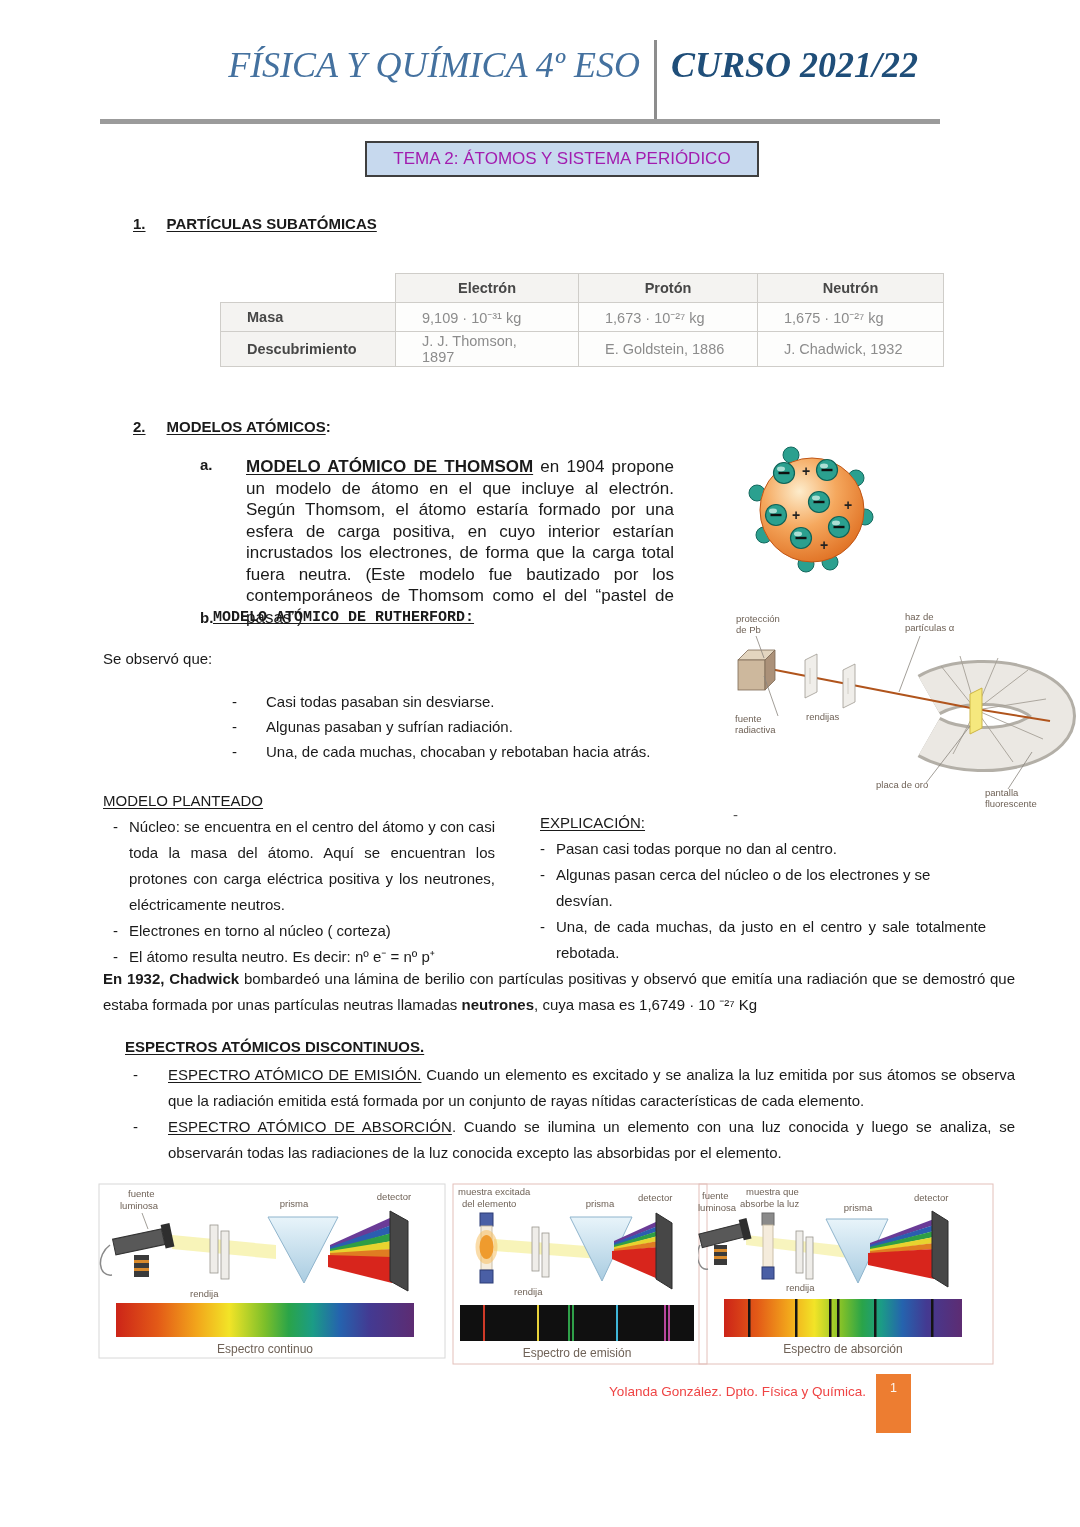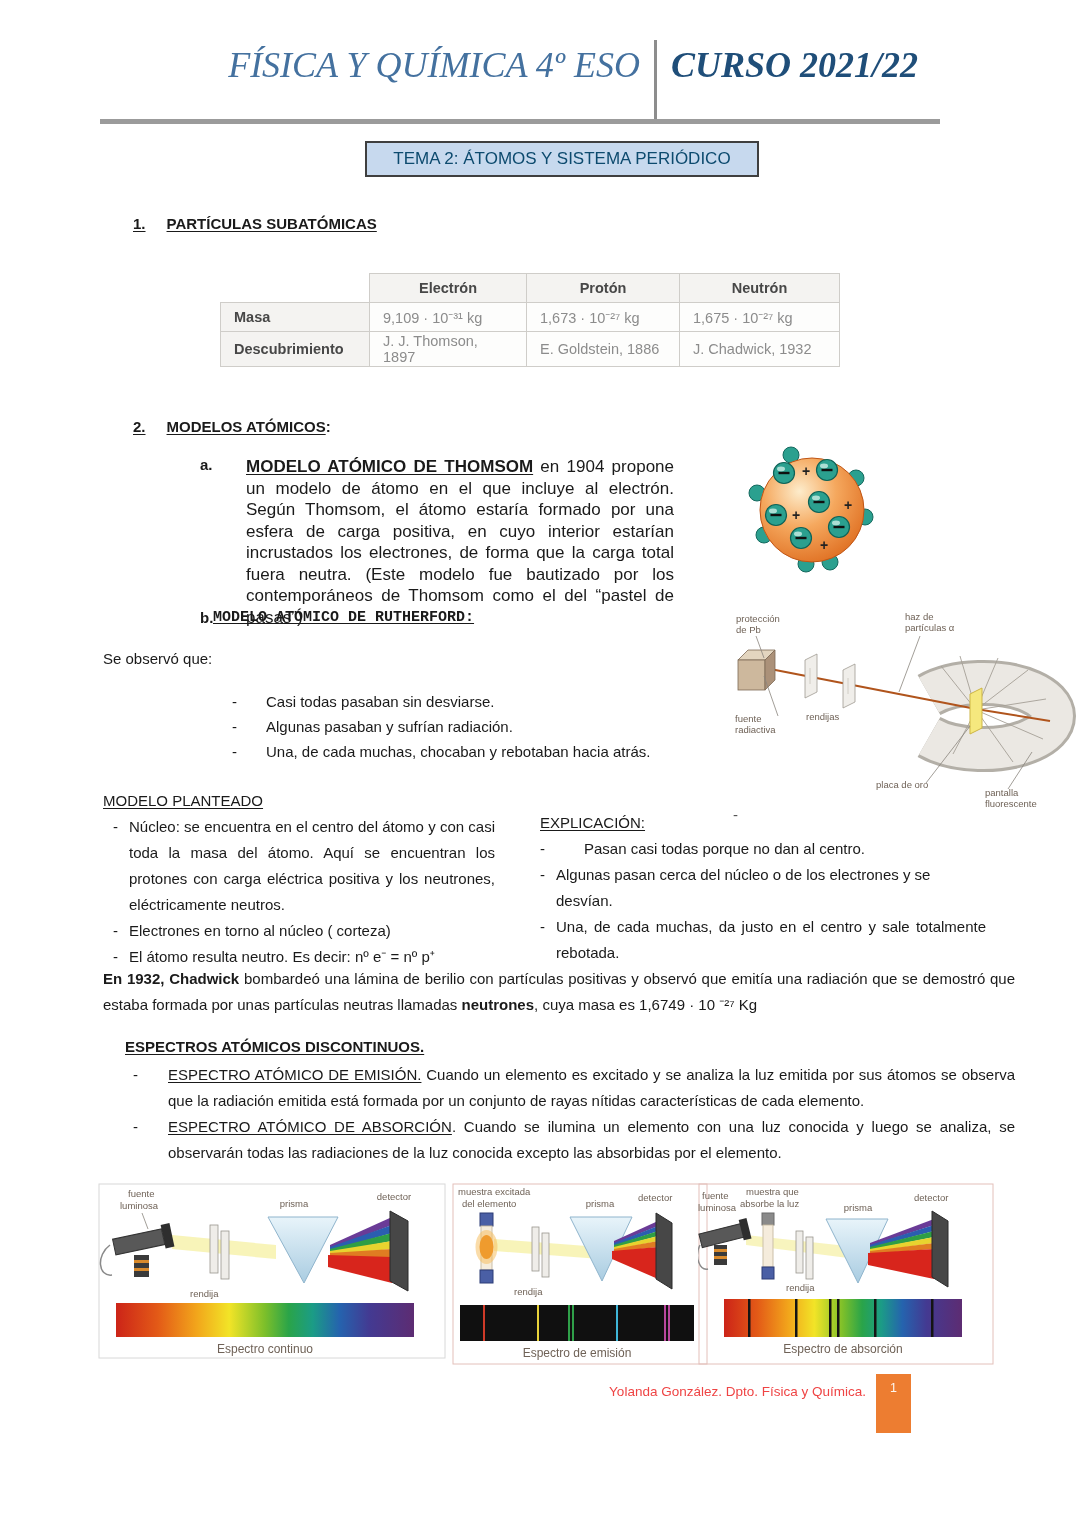--- a/index.html
+++ b/index.html
@@ -14,30 +14,30 @@
   .header-course{font-family:"Liberation Serif",serif;font-style:italic;font-size:36px;
                  color:#44719f;margin-top:4px;padding-right:14px;}
   .header-divider{width:3px;height:80px;background:#8d8d8d;}
   .header-year{font-family:"Liberation Serif",serif;font-style:italic;font-weight:bold;
                font-size:36px;color:#1F4E79;margin-top:4px;padding-left:14px;margin-right:22px;}
   .hrule{position:absolute;top:119px;left:100px;width:840px;height:5px;background:#9b9b9b;}
 
   
   .title-box{position:absolute;top:141px;left:365px;width:390px;height:32px;
              background:#c7d9ee;border:2px solid #3f3f3f;display:flex;align-items:center;
-             justify-content:center;font-size:17px;color:#0c4a6e;}
+             justify-content:center;font-size:17px;color:#a21caf;}
 
   
   .sec-head{position:absolute;font-size:15px;font-weight:bold;}
   .sec-head .num{display:inline-block;margin-right:21px;}
 
   
   .ptable{position:absolute;left:220px;top:273px;border-collapse:collapse;font-size:14.5px;
           color:#8c8c8c;}
-  .ptable th,.ptable td{border:1px solid #cfcdc9;height:26px;padding:1px 13px;font-weight:normal;
+  .ptable th,.ptable td{border:1px solid #cfcdc9;height:26px;padding:1px 26px;font-weight:normal;
           text-align:left;background:#fdfdfc;}
   .ptable thead th{color:#474747;font-weight:bold;text-align:center;background:#f4f3f1;}
   .ptable td.rowlabel{color:#474747;font-weight:bold;width:122px;background:#f4f3f1;}
   .ptable th.c1,.ptable td.v1{width:130px;}
   .ptable th.c2,.ptable td.v2{width:126px;}
   .ptable th.c3,.ptable td.v3{width:133px;}
   .ptable th.corner{border:none;background:transparent;}
 
   
   .letter{position:absolute;font-size:15px;font-weight:bold;}
@@ -291,21 +291,21 @@
         </div>
     </div>
   </div>
 
   <div class="stray-dash">-</div>
   <div class="ex-block">
     <div class="u">EXPLICACIÓN:</div>
     <div class="dlist">
       <div class="ditem">
           <span class="dash" style="margin-left:0;">-</span>
-          <span class="txt" style="text-align:left;margin-left:28px;">Pasan casi todas porque no dan al centro.</span>
+          <span class="txt" style="text-align:left;">Pasan casi todas porque no dan al centro.</span>
         </div>
       <div class="ditem">
           <span class="dash" style="margin-left:0;">-</span>
           <span class="txt" style="text-align:left;">Algunas pasan cerca del núcleo o de los electrones y se desvían.</span>
         </div>
       <div class="ditem">
           <span class="dash" style="margin-left:0;">-</span>
           <span class="txt">Una, de cada muchas, da justo en el centro y sale totalmente rebotada.</span>
         </div>
     </div>

